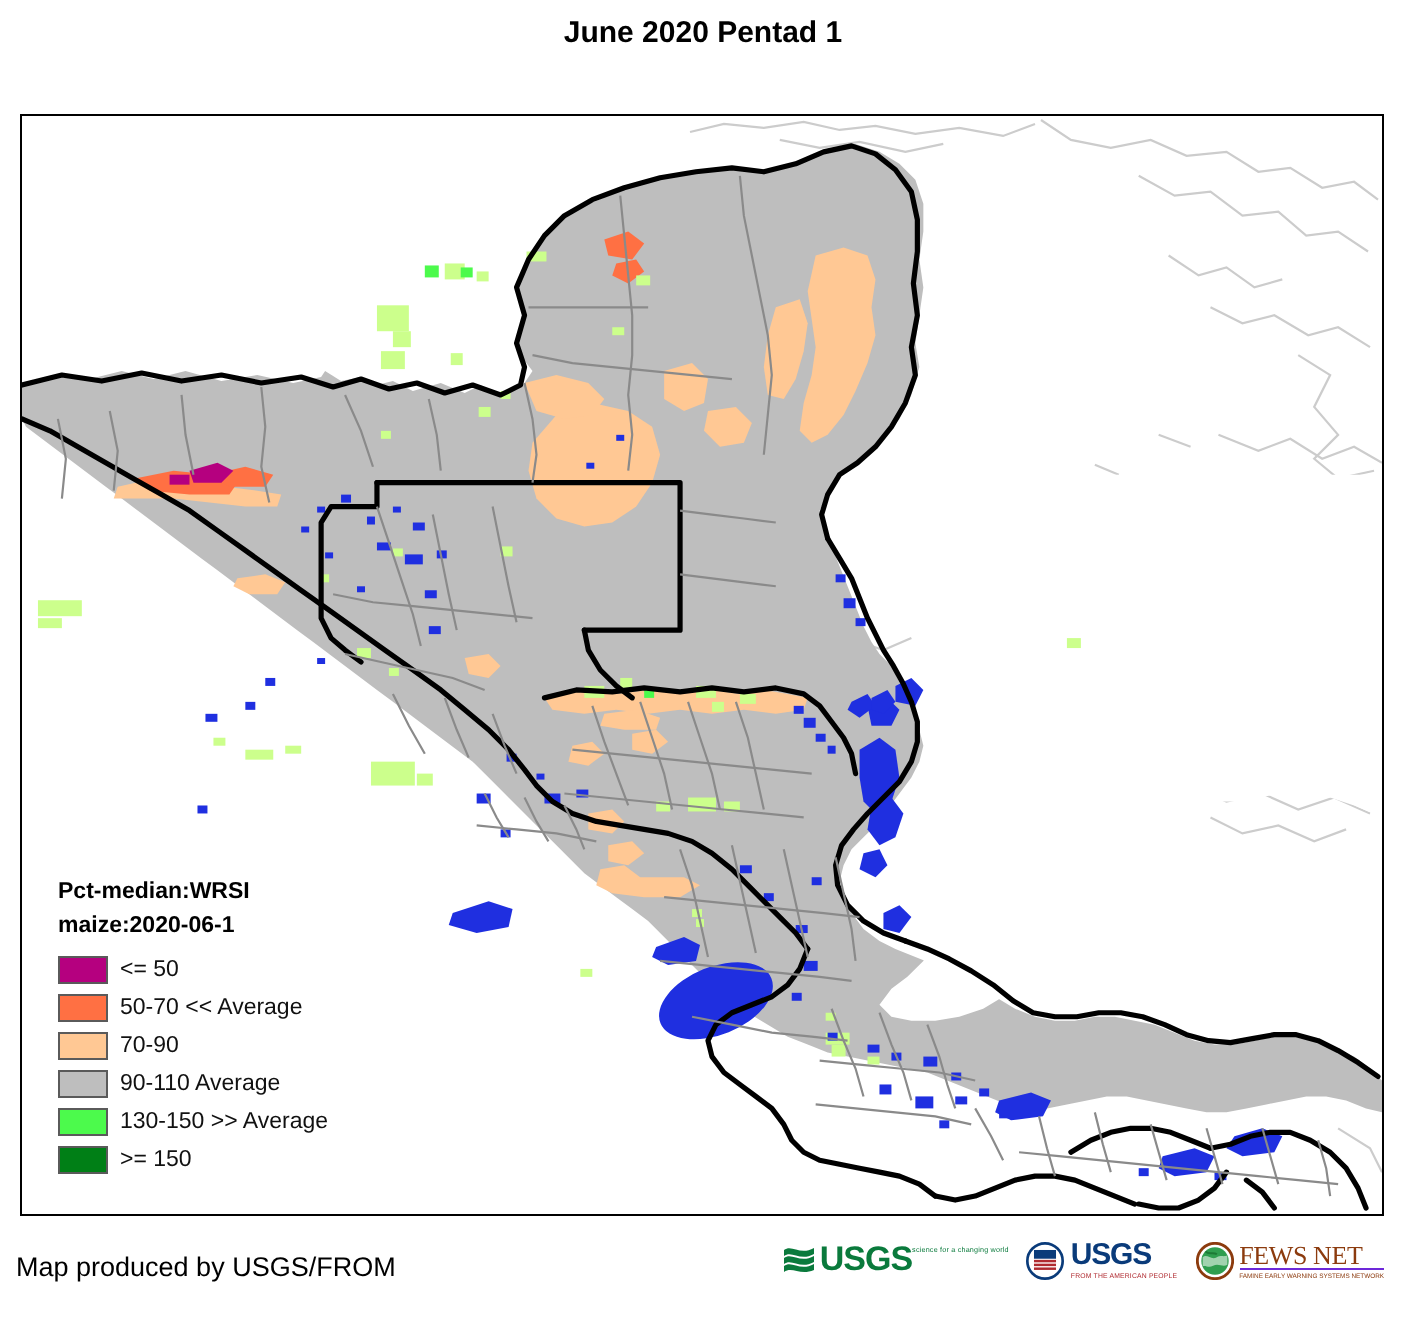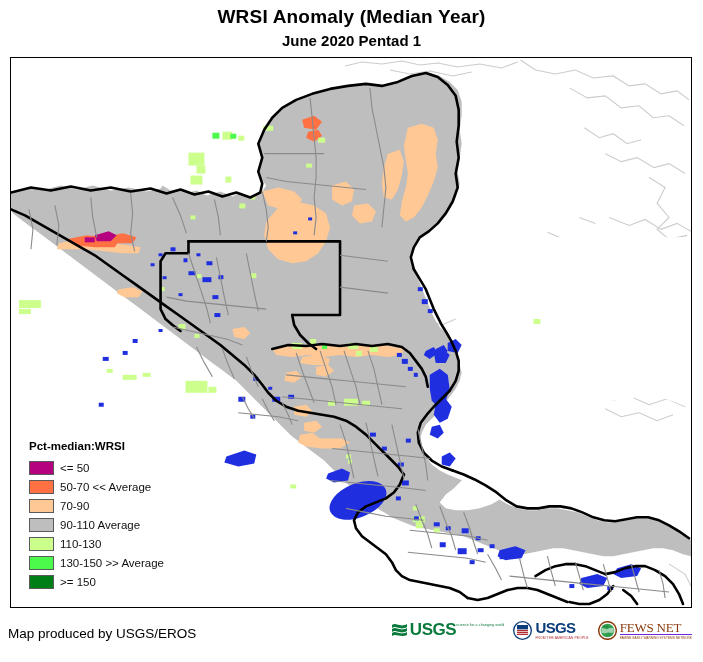--- a/index.html
+++ b/index.html
@@ -45,21 +45,20 @@
   .fews-globe{width:19px;height:19px;margin-right:3px;}
   .fews-txtwrap{display:flex;flex-direction:column;}
   .fews-text{font-size:13px;font-weight:normal;color:#8c3b0e;letter-spacing:-.2px;line-height:13px;
              font-family:"Liberation Serif",serif;border-bottom:1px solid #6d28d9;}
   .fews-tag{font-size:3.2px;color:#8c3b0e;margin-top:1px;}
 </style>
 </head>
 <body>
 
 <div id="title-block">
-  <div id="main-title">WRSI Anomaly (Median Year)</div>
   <div id="sub-title">June 2020 Pentad 1</div>
 </div>
 
 <div id="map-frame">
 
   <svg id="map-canvas" viewBox="0 0 682 551" preserveAspectRatio="none">
     <defs>
       <clipPath id="clipFrame">
           <rect x="0" y="0" width="682" height="551"></rect>
         </clipPath>
@@ -450,58 +449,55 @@
         <path d="M622,508 L626,522 L630,536"></path>
         <path d="M650,514 L654,528 L656,542"></path>
         <path d="M500,520 L520,522 L540,524 L560,526 L580,528 L600,530
                  L620,532 L640,534 L660,536"></path>
       </g>
     </g>
   </svg>
 
   <div id="legend">
     <div class="legend-title">Pct-median:WRSI</div>
+    <div class="legend-title">maize:2020-06-1</div>
 
     <div id="legend-rows">
       <div class="legend-row">
         <span class="swatch" style="background:#B5007F"></span>
         <span class="legend-label">&lt;= 50</span>
       </div>
       <div class="legend-row">
         <span class="swatch" style="background:#FF7043"></span>
         <span class="legend-label">50-70 &lt;&lt; Average</span>
       </div>
       <div class="legend-row">
         <span class="swatch" style="background:#FFC894"></span>
         <span class="legend-label">70-90</span>
       </div>
       <div class="legend-row">
         <span class="swatch" style="background:#BEBEBE"></span>
         <span class="legend-label">90-110 Average</span>
       </div>
       <div class="legend-row">
-        <span class="swatch" style="background:#CCFF8C"></span>
-        <span class="legend-label">110-130</span>
-      </div>
-      <div class="legend-row">
         <span class="swatch" style="background:#4CFA4C"></span>
         <span class="legend-label">130-150 &gt;&gt; Average</span>
       </div>
       <div class="legend-row">
         <span class="swatch" style="background:#007F16"></span>
         <span class="legend-label">&gt;= 150</span>
       </div>
 
     </div>
   </div>
 
 </div>
 
 <div id="footer">
-  <div id="produced-by">Map produced by USGS/EROS</div>
+  <div id="produced-by">Map produced by USGS/FROM</div>
 
   <div id="logos">
 
     <div class="logo usgs-wrap">
       <div class="usgs-top">
         <svg class="usgs-mark" viewBox="0 0 17 16">
           <path d="M1,3 C5,0 9,6 16,2 L16,5 C9,9 5,3 1,6 Z" fill="#0a7a3c"></path>
           <path d="M1,7 C5,4 9,10 16,6 L16,9 C9,13 5,7 1,10 Z" fill="#0a7a3c"></path>
           <path d="M1,11 C5,8 9,14 16,10 L16,13 C9,16 5,11 1,14 Z" fill="#0a7a3c"></path>
         </svg>

